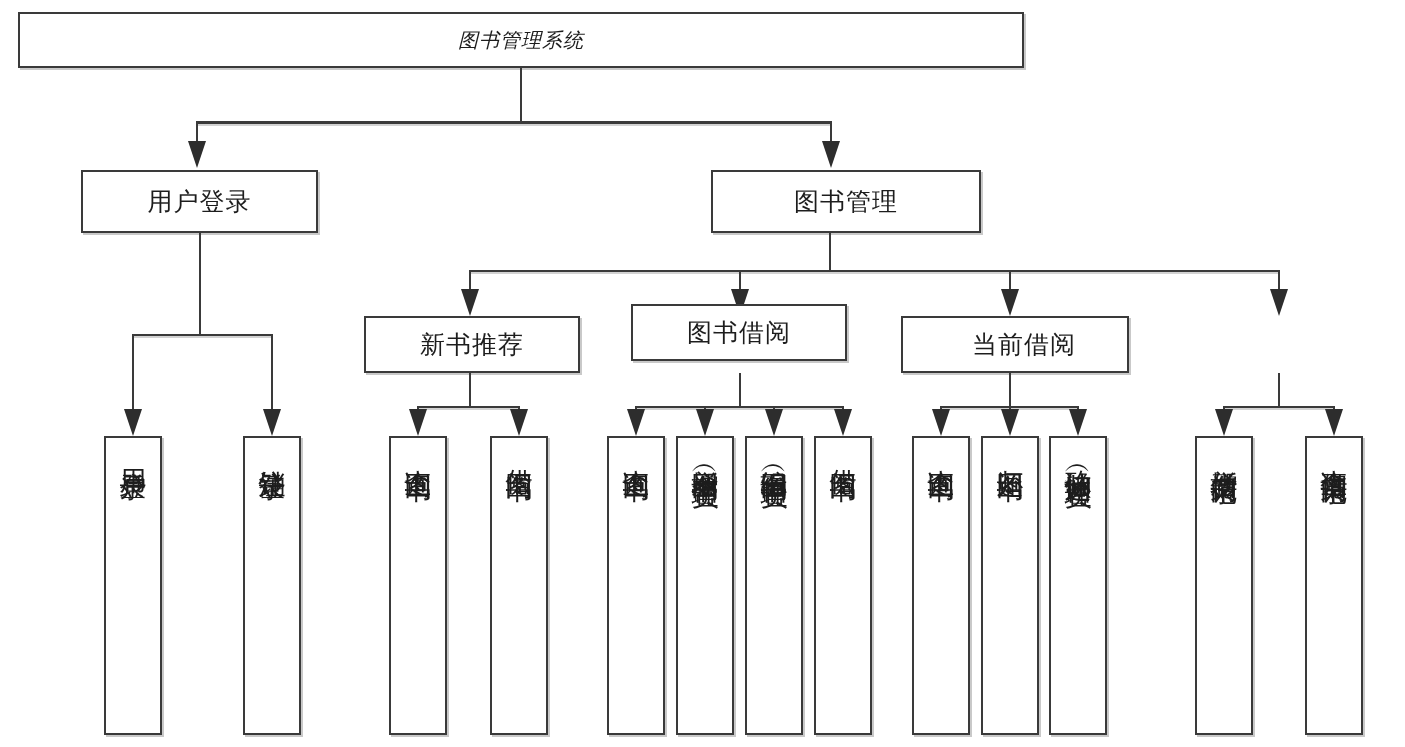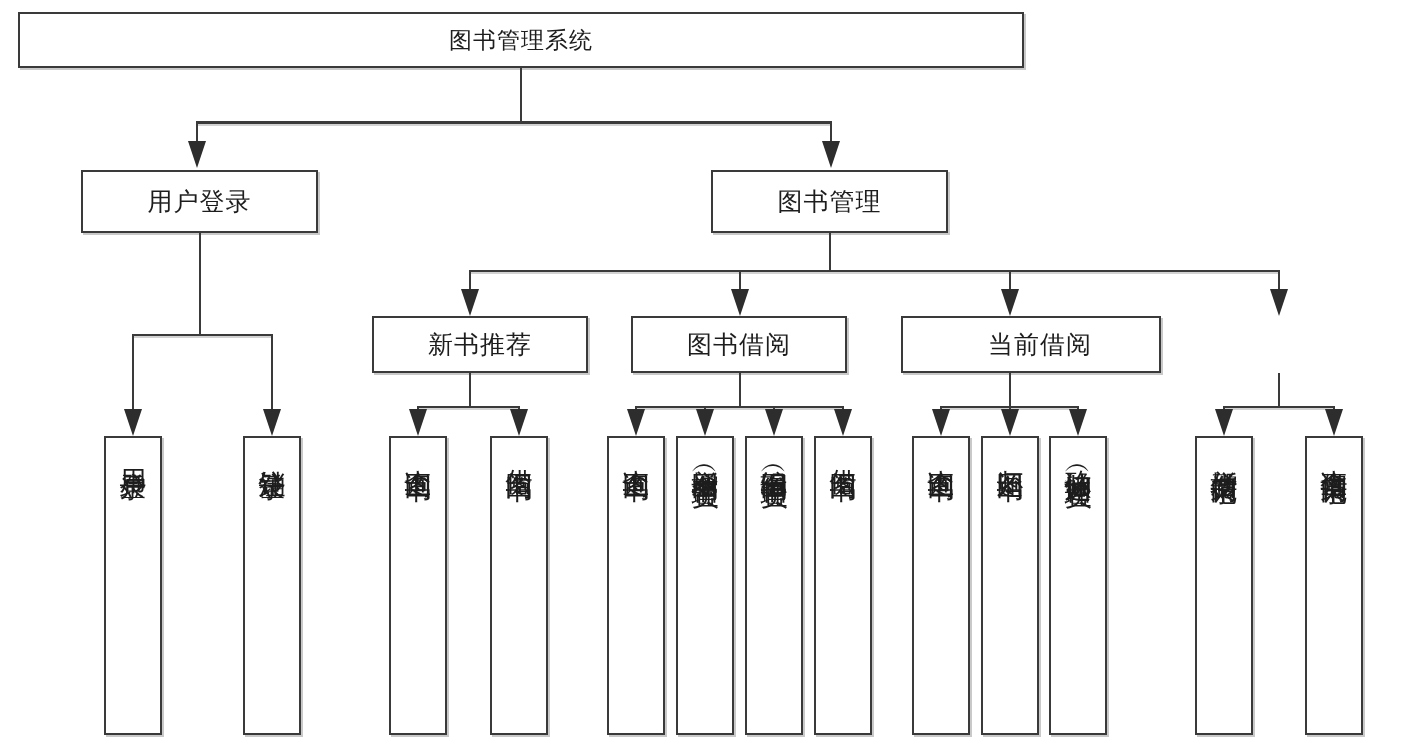--- a/index.html
+++ b/index.html
@@ -22,21 +22,21 @@
     display:flex;
     align-items:center;
     justify-content:center;
     color:#1d1d1d;
   }
   .node.h{   
     font-size:25px;
     letter-spacing:1px;
     line-height:1;
   }
-  .node.root{font-size:23px;}
+  .node.root{font-size:20px;font-style:italic;}
 
   
   .node.v{
     align-items:flex-start;
     justify-content:center;
     padding-top:10px;
   }
   .vtext{
     writing-mode:vertical-rl;
     text-orientation:upright;
@@ -81,21 +81,21 @@
   <div class="vline" style="left:519.5px;top:68px;height:55px;"></div>
   <div class="hline" style="left:197px;top:121px;width:634px;"></div>
   <div class="vline" style="left:195.5px;top:121px;height:22px;"></div>
   <div class="vline" style="left:829.5px;top:121px;height:22px;"></div>
   <div class="arrow" style="left:188px;top:141px;"></div>
   <div class="arrow" style="left:822px;top:141px;"></div>
 
   <div class="node h" style="left:81px;top:170px;width:237px;height:63px;">
     <span>用户登录</span>
   </div>
-  <div class="node h" style="left:711px;top:170px;width:237px;height:63px;">
+  <div class="node h" style="left:711px;top:170px;width:270px;height:63px;">
     <span>图书管理</span>
   </div>
 
   <div class="vline" style="left:198.5px;top:233px;height:102px;"></div>
   <div class="hline" style="left:133px;top:333.5px;width:139px;"></div>
   <div class="vline" style="left:131.5px;top:333.5px;height:78px;"></div>
   <div class="vline" style="left:270.5px;top:333.5px;height:78px;"></div>
   <div class="arrow" style="left:124px;top:409px;"></div>
   <div class="arrow" style="left:263px;top:409px;"></div>
 
@@ -103,27 +103,27 @@
   <div class="hline" style="left:470px;top:269.5px;width:809px;"></div>
   <div class="vline" style="left:468.5px;top:269.5px;height:22px;"></div>
   <div class="vline" style="left:738.5px;top:269.5px;height:22px;"></div>
   <div class="vline" style="left:1008.5px;top:269.5px;height:22px;"></div>
   <div class="vline" style="left:1277.5px;top:269.5px;height:22px;"></div>
   <div class="arrow" style="left:461px;top:289px;"></div>
   <div class="arrow" style="left:731px;top:289px;"></div>
   <div class="arrow" style="left:1001px;top:289px;"></div>
   <div class="arrow" style="left:1270px;top:289px;"></div>
 
-  <div class="node h" style="left:372px;top:316px;width:216px;height:57px;">
+  <div class="node h" style="left:364px;top:316px;width:216px;height:57px;">
     <span>新书推荐</span>
   </div>
-  <div class="node h" style="left:631px;top:316px;width:216px;height:57px;">
+  <div class="node h" style="left:631px;top:304px;width:216px;height:57px;">
     <span>图书借阅</span>
   </div>
-  <div class="node h" style="left:901px;top:316px;width:260px;height:57px;padding-left:18px;">
+  <div class="node h" style="left:901px;top:316px;width:228px;height:57px;padding-left:18px;">
     <span>当前借阅</span>
   </div>
 
   <div class="vline" style="left:468.5px;top:373px;height:34px;"></div>
   <div class="hline" style="left:418px;top:405.5px;width:101px;"></div>
   <div class="vline" style="left:416.5px;top:405.5px;height:8px;"></div>
   <div class="vline" style="left:517.5px;top:405.5px;height:8px;"></div>
   <div class="arrow" style="left:409px;top:409px;"></div>
   <div class="arrow" style="left:510px;top:409px;"></div>
 

